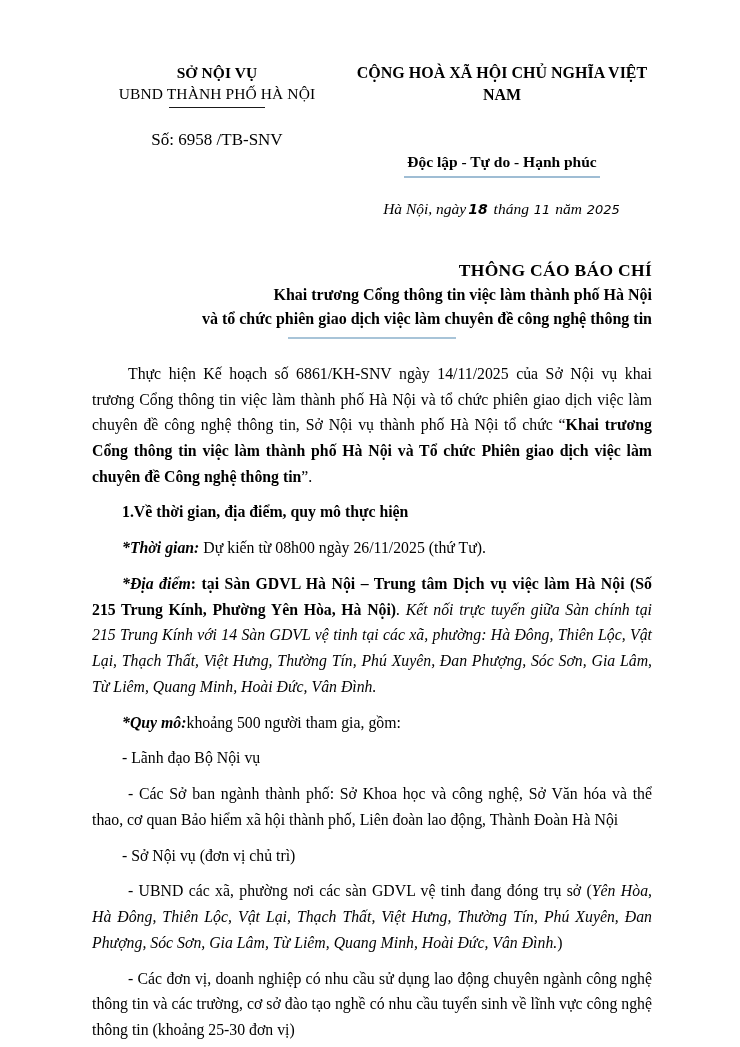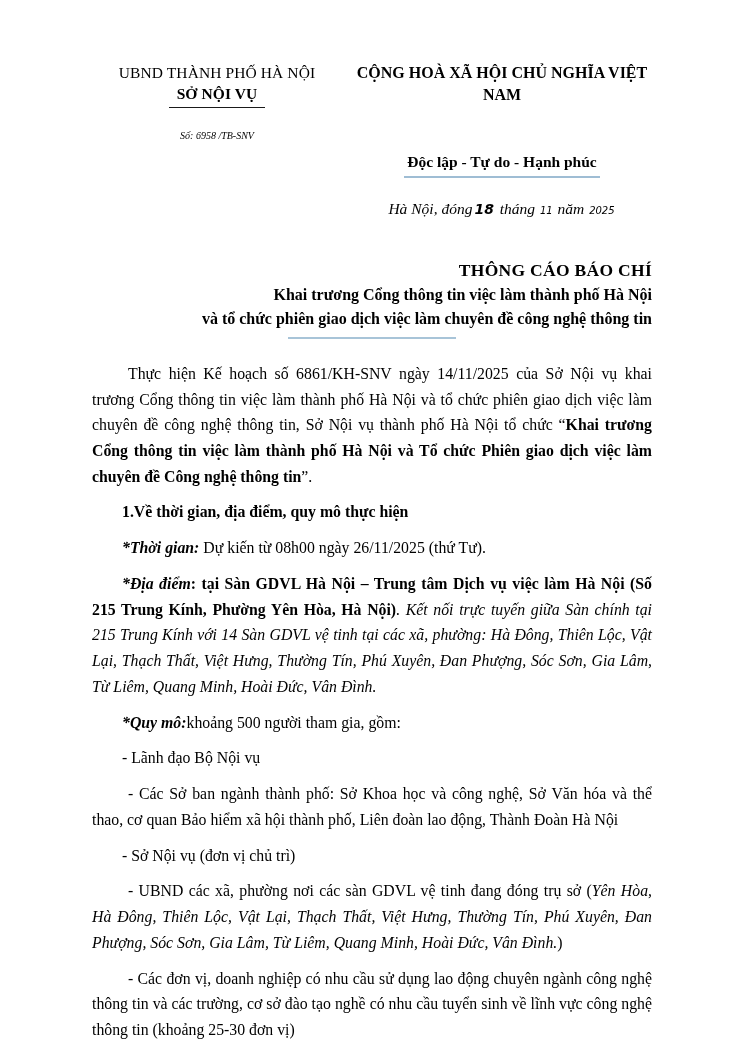--- a/index.html
+++ b/index.html
@@ -54,40 +54,39 @@
     background: #1a1a1a;
     margin: 2px auto 0;
   }
   .rule-blue {
     width: 196px;
     height: 1.6px;
     background: #9fbdd4;
     margin: 3px auto 0;
   }
   .docnum {
-    font-size: 10px;
+    font-size: 17px;
     margin-top: 22px;
-    font-style: italic;
   }
   .dateline {
     font-size: 15.5px;
     font-style: italic;
     margin-top: 22px;
     white-space: nowrap;
   }
   .dnum {
     font-family: "DejaVu Sans", sans-serif;
     font-style: italic;
     font-weight: bold;
     font-size: 14px;
     padding: 0 2px;
   }
   .dnum2 {
     font-family: "DejaVu Sans", sans-serif;
-    font-size: 10px;
+    font-size: 13px;
     padding: 0 1px;
   }
 
   
   .title-block {
     text-align: right;
     margin-top: 40px;
   }
   .title-main {
     font-size: 17.5px;
@@ -125,32 +124,32 @@
   .bi { font-weight: bold; font-style: italic; }
 </style>
 </head>
 <body>
 
 <div class="page">
 
   <div class="doc-header">
 
     <div class="hdr-left">
+      <div class="org-line bold">SỞ NỘI VỤ</div>
       <div class="org-line">UBND THÀNH PHỐ HÀ NỘI</div>
-      <div class="org-line bold">SỞ NỘI VỤ</div>
       <div class="rule-dark"></div>
       <div class="docnum">Số: 6958 /TB-SNV</div>
     </div>
 
     <div class="hdr-right">
       <div class="nation-line">CỘNG HOÀ XÃ HỘI CHỦ NGHĨA VIỆT NAM</div>
       <div class="nation-sub">Độc lập - Tự do - Hạnh phúc</div>
       <div class="rule-blue"></div>
       <div class="dateline">
-        <span>Hà Nội, đóng</span><span class="dnum">18</span> <span>tháng</span> <span class="dnum2">11</span> <span>năm</span> <span class="dnum2">2025</span>
+        <span>Hà Nội, ngày</span><span class="dnum">18</span> <span>tháng</span> <span class="dnum2">11</span> <span>năm</span> <span class="dnum2">2025</span>
       </div>
     </div>
   </div>
 
   <div class="title-block">
     <div class="title-main">THÔNG CÁO BÁO CHÍ</div>
     <div class="title-sub">Khai trương Cổng thông tin việc làm thành phố Hà Nội</div>
     <div class="title-sub">và tổ chức phiên giao dịch việc làm chuyên đề công nghệ thông tin</div>
     <div class="title-rule"></div>
   </div>

